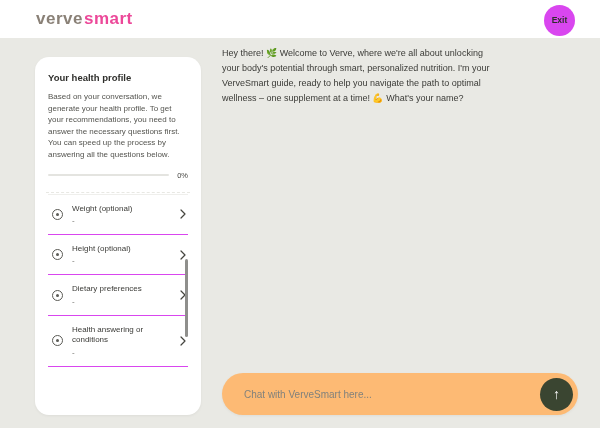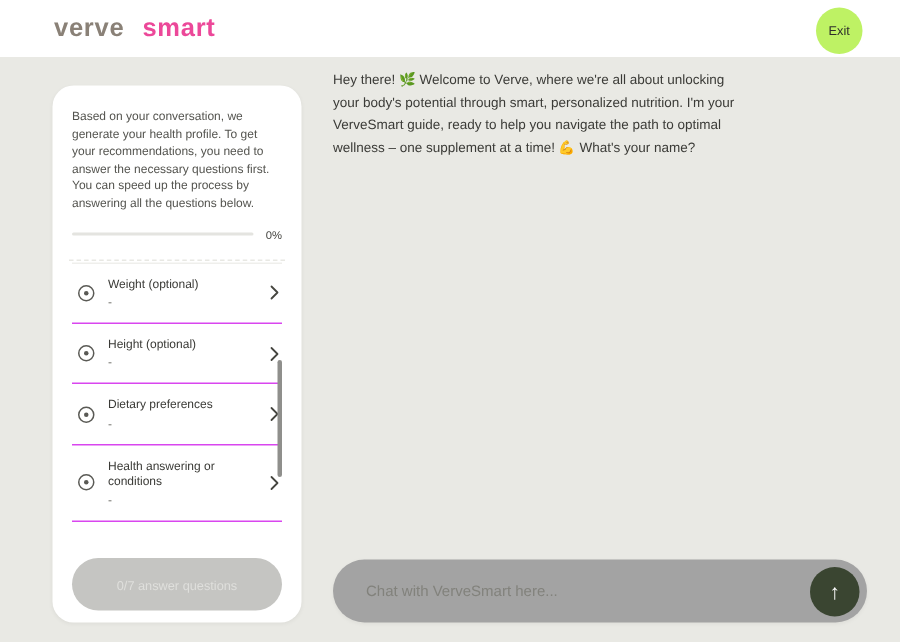--- a/index.html
+++ b/index.html
@@ -11,30 +11,31 @@
     position: relative;
   }
   
   .header {
     position: absolute; top: 0; left: 0; right: 0; height: 38px;
     background: #ffffff;
     display: flex; align-items: center; justify-content: space-between;
     padding: 0 25px 0 36px;
     z-index: 2;
   }
-  .logo { font-size: 17px; font-weight: bold; letter-spacing: 0.5px; display: flex; gap: 12px; }
+  .logo { font-size: 17px; font-weight: bold; letter-spacing: 0.5px; display: flex; gap: 1px; }
   .logo .primary { color: #8a8177; }
   .logo .secondary { color: #ec4899; }
   .exit-btn {
     width: 31px; height: 31px; border-radius: 50%;
-    background: #bef264; border: none; cursor: pointer;
+    background: #d946ef; border: none; cursor: pointer;
     font-family: "Liberation Sans", sans-serif;
     font-size: 8.5px; color: #2e2e2b;
     display: flex; align-items: center; justify-content: center;
     margin-top: 2px;
+    font-weight: bold;
   }
   
   .main { position: absolute; top: 38px; left: 0; right: 0; bottom: 0; }
 
   
   .profile-card {
     position: absolute; left: 35px; top: 19px;
     width: 166px; height: 358px;
     background: #ffffff; border-radius: 14px;
     box-shadow: 0 1px 3px rgba(0,0,0,0.05);
@@ -83,21 +84,21 @@
     width: 100%;
   }
 
   
   .chat-message {
     position: absolute; left: 222px; top: 8px; width: 268px;
     font-size: 9px; line-height: 15px; color: #3b3b37;
   }
   .chat-input-bar {
     position: absolute; left: 222px; right: 22px; bottom: 13px;
-    height: 42px; background: #a3a3a3; border-radius: 21px;
+    height: 42px; background: #fdba74; border-radius: 21px;
     display: flex; align-items: center;
     padding: 0 5px 0 22px;
     box-shadow: 0 1px 3px rgba(0,0,0,0.05);
   }
   .chat-input {
     flex: 1; border: none; outline: none; background: transparent;
     font-family: "Liberation Sans", sans-serif;
     font-size: 10px; color: #3b3b37;
   }
   .chat-input::placeholder { color: #82827c; }
@@ -116,20 +117,21 @@
   <div class="logo">
     <span class="primary">verve</span>
     <span class="secondary">smart</span>
   </div>
   <button class="exit-btn">Exit</button>
 </div>
 
 <div class="main">
 
   <div class="profile-card">
+    <div class="profile-title">Your health profile</div>
     <div class="profile-desc">Based on your conversation, we generate your health profile. To get your recommendations, you need to answer the necessary questions first. You can speed up the process by answering all the questions below.</div>
 
     <div class="progress-row">
       <div class="progress-track">
         <div class="progress-fill" style="width:0%"></div>
       </div>
       <span class="progress-label">0%</span>
     </div>
 
     <div class="list-top-divider"></div>
@@ -192,21 +194,20 @@
         <span class="chevron-icon">
           <svg width="6" height="10" viewBox="0 0 6 10">
               <path d="M1 1 L5 5 L1 9" stroke="#45453f" stroke-width="1.2" fill="none" stroke-linecap="round" stroke-linejoin="round"></path>
             </svg>
         </span>
       </div>
 
       <div class="scrollbar-thumb"></div>
     </div>
 
-    <button class="answer-btn">0/7 answer questions</button>
   </div>
 
   <div class="chat-message">Hey there! 🌿 Welcome to Verve, where we're all about unlocking your body's potential through smart, personalized nutrition. I'm your VerveSmart guide, ready to help you navigate the path to optimal wellness – one supplement at a time! 💪 What's your name?</div>
 
   <div class="chat-input-bar">
     <input class="chat-input" type="text" placeholder="Chat with VerveSmart here..." style="">
     <button class="send-btn">
         <span>↑</span>
       </button>
   </div>

